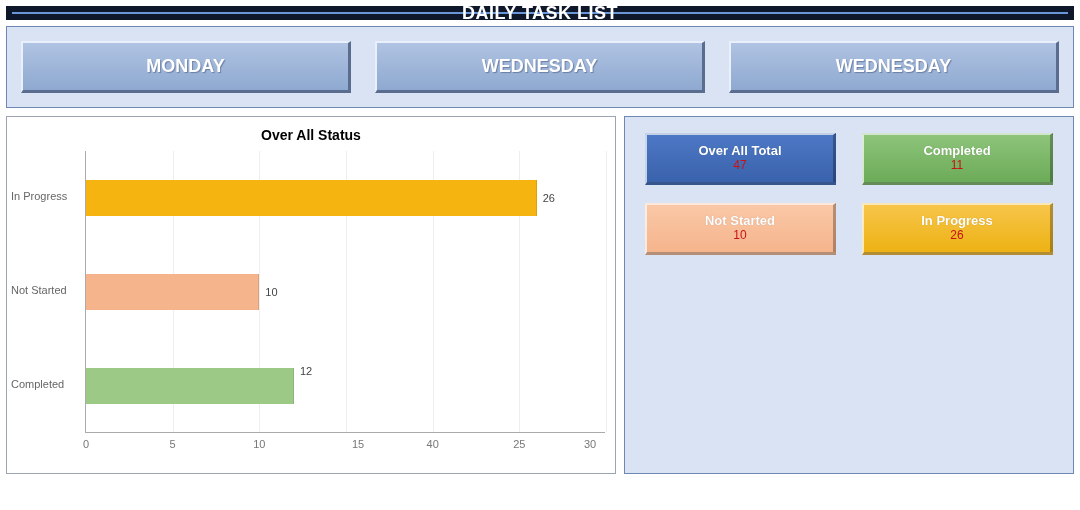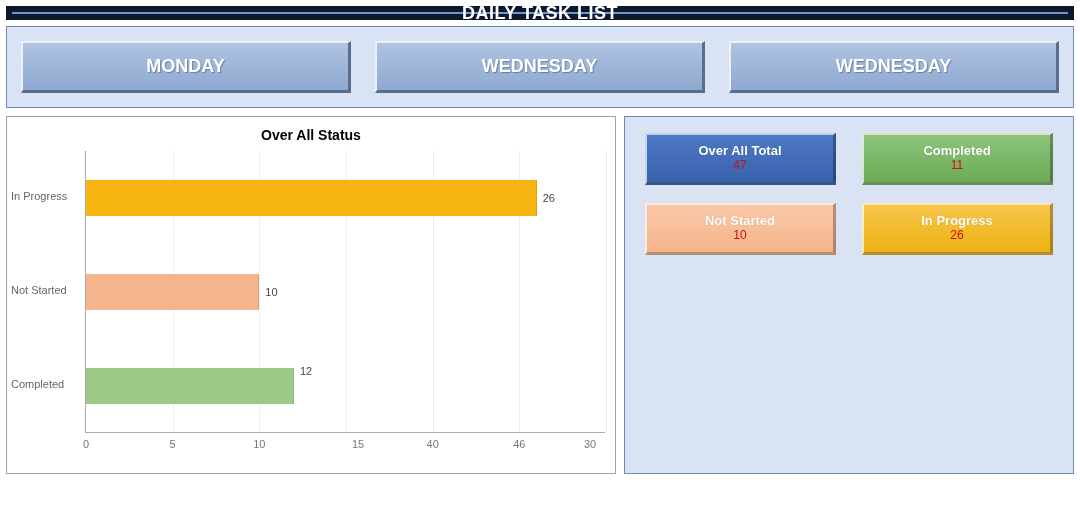--- a/index.html
+++ b/index.html
@@ -192,21 +192,21 @@
         <div class="tick" style="left: 0px;">0</div>
         <div class="grid" style="left: 86.6667px;"></div>
         <div class="tick" style="left: 86.6667px;">5</div>
         <div class="grid" style="left: 173.333px;"></div>
         <div class="tick" style="left: 173.333px;">10</div>
         <div class="grid" style="left: 260px;"></div>
         <div class="tick" style="left: 272px;">15</div>
         <div class="grid" style="left: 346.667px;"></div>
         <div class="tick" style="left: 346.667px;">40</div>
         <div class="grid" style="left: 433.333px;"></div>
-        <div class="tick" style="left: 433.333px;">46</div>
+        <div class="tick" style="left: 433.333px;">25</div>
         <div class="grid" style="left: 520px;"></div>
         <div class="tick" style="left: 504px;">30</div>
         <div class="bar" style="top: 29px; left: 0px; width: 450.667px; background: rgb(245, 180, 15);"></div>
         <div class="bar-label" style="top: 47px; left: 456.667px;">26</div>
         <div class="bar" style="top: 123px; left: 0px; width: 173.333px; background: rgb(245, 180, 140);"></div>
         <div class="bar-label" style="top: 141px; left: 179.333px;">10</div>
         <div class="bar" style="top: 217px; left: 0px; width: 208px; background: rgb(156, 202, 134);"></div>
         <div class="bar-label" style="top: 220px; left: 214px;">12</div>
       </div>
     <div id="cat-labels"></div>

